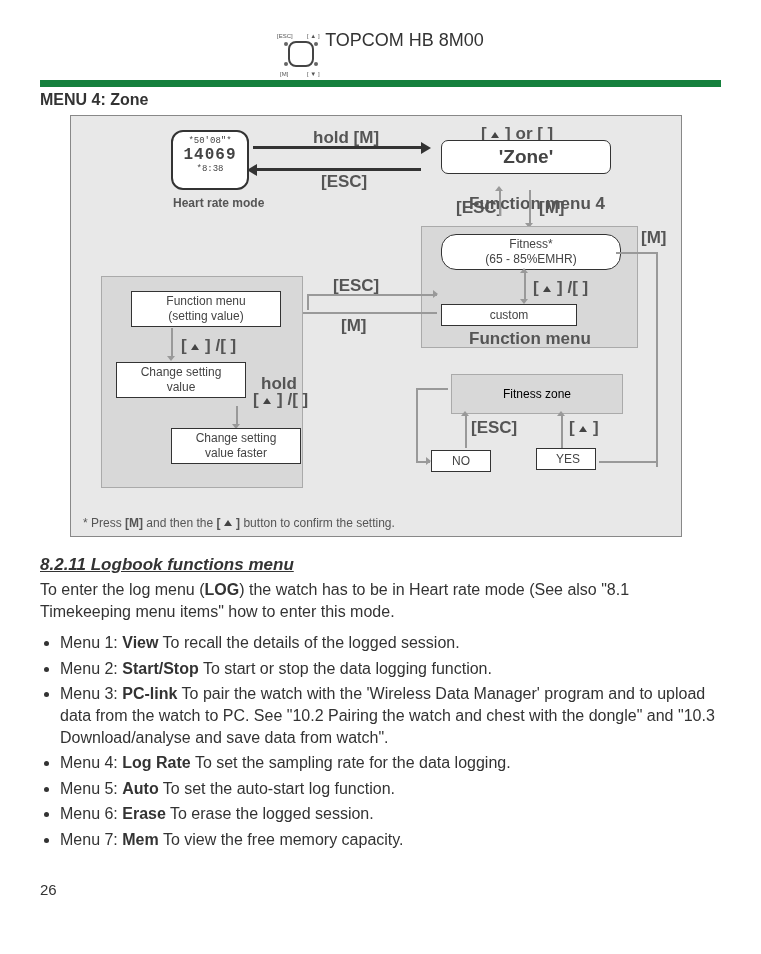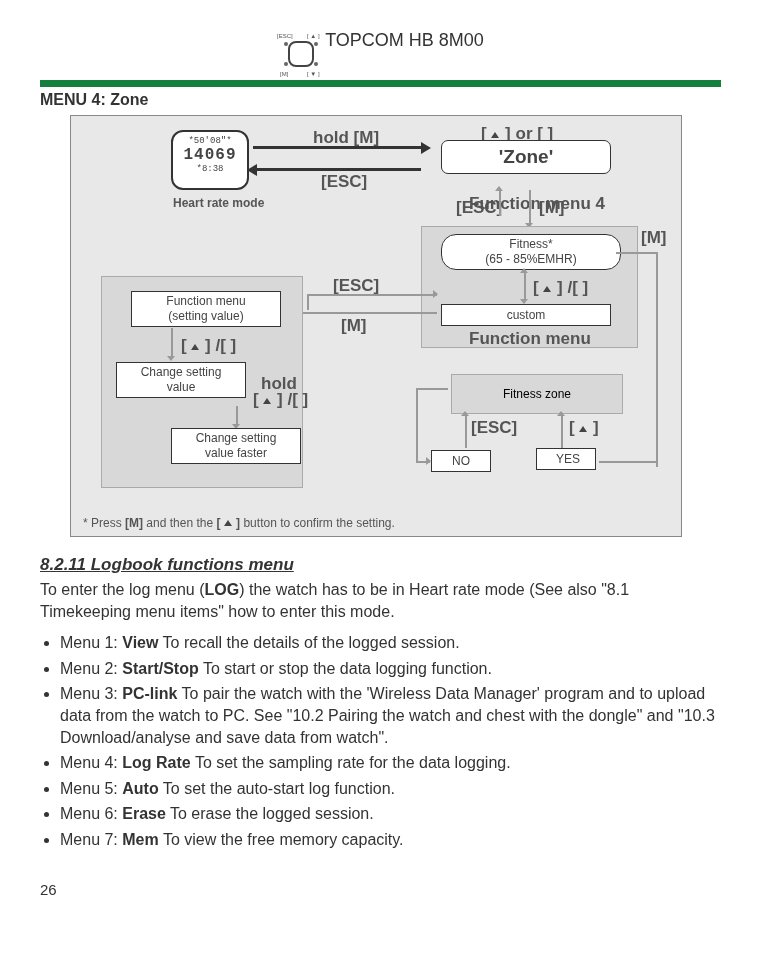--- a/index.html
+++ b/index.html
@@ -116,21 +116,21 @@
   </div>
   <div class="lbl" style="left:570px; top:112px;">[M]</div>
   <div class="grayline" style="left:545px; top:136px; width:42px; height:2px;"></div>
   <div class="grayline" style="left:585px; top:136px; width:2px; height:215px;"></div>
 
   <div class="grayline" style="left:453px; top:155px; width:2px; height:30px;"></div>
   <div class="tri up" style="left:449px; top:152px; border-bottom-color:#999;"></div>
   <div class="tri down" style="left:449px; top:183px; border-top-color:#999;"></div>
   <div class="lbl" style="left:462px; top:162px;">[ <span class="updown"></span> ] /[ <span class="updown-d"></span> ]</div>
 
-  <div class="box" style="left:370px; top:188px; width:170px; height:22px;">
+  <div class="box" style="left:370px; top:188px; width:136px; height:22px;">
       <span>custom</span>
     </div>
   <div class="lbl" style="left:398px; top:213px;">Function menu</div>
 
   <div class="lbl" style="left:262px; top:160px;">[ESC]</div>
   <div class="lbl" style="left:270px; top:200px;">[M]</div>
   <div class="grayline" style="left:236px; top:178px; width:130px; height:2px;"></div>
   <div class="tri right" style="left:362px; top:174px; border-left-color:#999;"></div>
   <div class="grayline" style="left:236px; top:178px; width:2px; height:16px;"></div>
   <div class="grayline" style="left:200px; top:196px; width:166px; height:2px;"></div>

